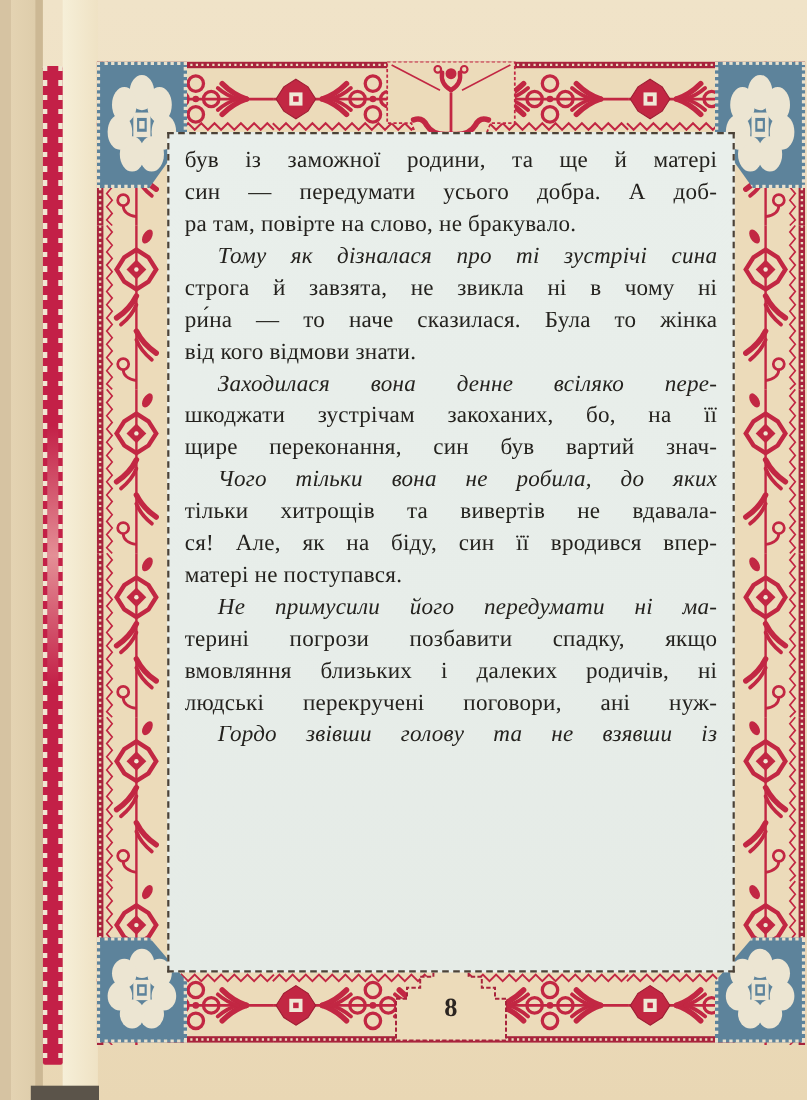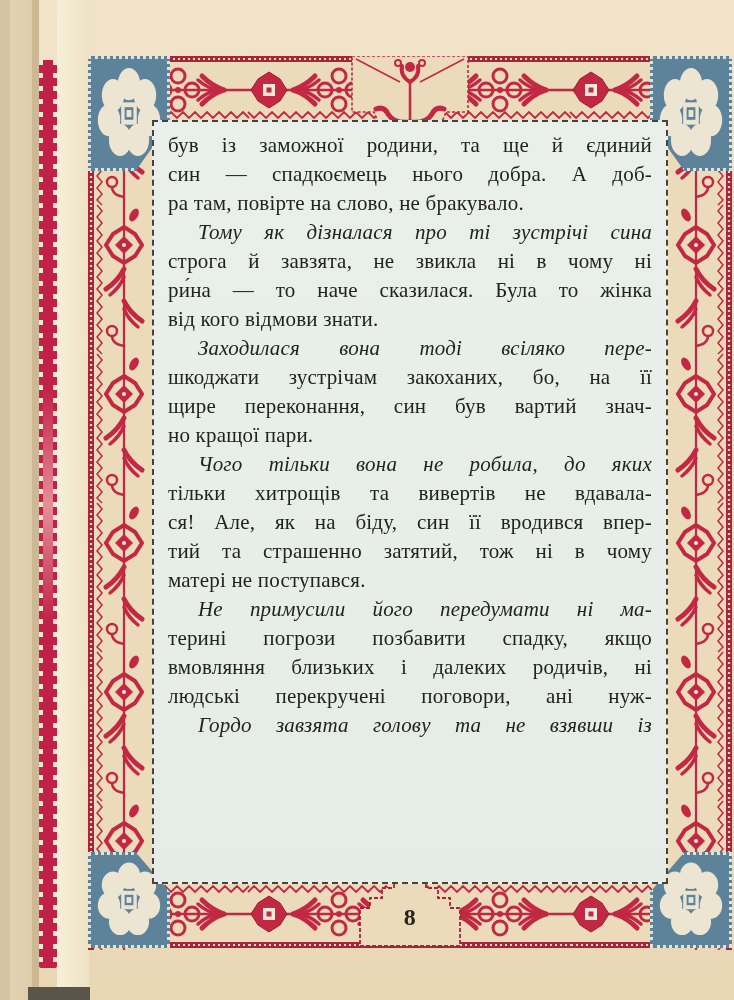--- a/index.html
+++ b/index.html
@@ -239,42 +239,40 @@
     </div>
 
     <div class="pedestal">
       <svg width="108" height="70" viewBox="0 0 108 70">
         <path d="M38 2 L70 2 L70 10 L82 10 L82 20 L94 20 L94 30 L104 30 L104 68 L4 68 L4 30 L14 30 L14 20 L26 20 L26 10 L38 10 Z" fill="#ecdbba" stroke="#a8233c" stroke-width="1.8" stroke-dasharray="4 2"></path>
       </svg>
       <span class="pageno">8</span>
     </div>
 
     <div class="text-area">
-      <div class="ln j">був із заможної родини, та ще й єдиний</div>
-      <div class="ln j">син — спадкоємець нього добра. А доб-</div>
+      <div class="ln j">був із заможної родини, та ще й матері</div>
+      <div class="ln j">син — передумати усього добра. А доб-</div>
       <div class="ln jl">ра там, повірте на слово, не бракувало.</div>
 
       <div class="ln j ind">Тому як дізналася про ті зустрічі сина</div>
       <div class="ln j">строга й завзята, не звикла ні в чому ні</div>
       <div class="ln j">ри́на — то наче сказилася. Була то жінка</div>
       <div class="ln jl">від кого відмови знати.</div>
 
-      <div class="ln j ind">Заходилася вона тоді всіляко пере-</div>
+      <div class="ln j ind">Заходилася вона денне всіляко пере-</div>
       <div class="ln j">шкоджати зустрічам закоханих, бо, на її</div>
       <div class="ln j">щире переконання, син був вартий знач-</div>
-      <div class="ln jl">но кращої пари.</div>
 
       <div class="ln j ind">Чого тільки вона не робила, до яких</div>
       <div class="ln j">тільки хитрощів та вивертів не вдавала-</div>
       <div class="ln j">ся! Але, як на біду, син її вродився впер-</div>
-      <div class="ln j">тий та страшенно затятий, тож ні в чому</div>
       <div class="ln jl">матері не поступався.</div>
 
       <div class="ln j ind">Не примусили його передумати ні ма-</div>
       <div class="ln j">терині погрози позбавити спадку, якщо</div>
       <div class="ln j">вмовляння близьких і далеких родичів, ні</div>
       <div class="ln j">людські перекручені поговори, ані нуж-</div>
 
-      <div class="ln j ind">Гордо завзята голову та не взявши із</div>
+      <div class="ln j ind">Гордо звівши голову та не взявши із</div>
     </div>
 
   </div>
 </div>
 
 </body></html>

